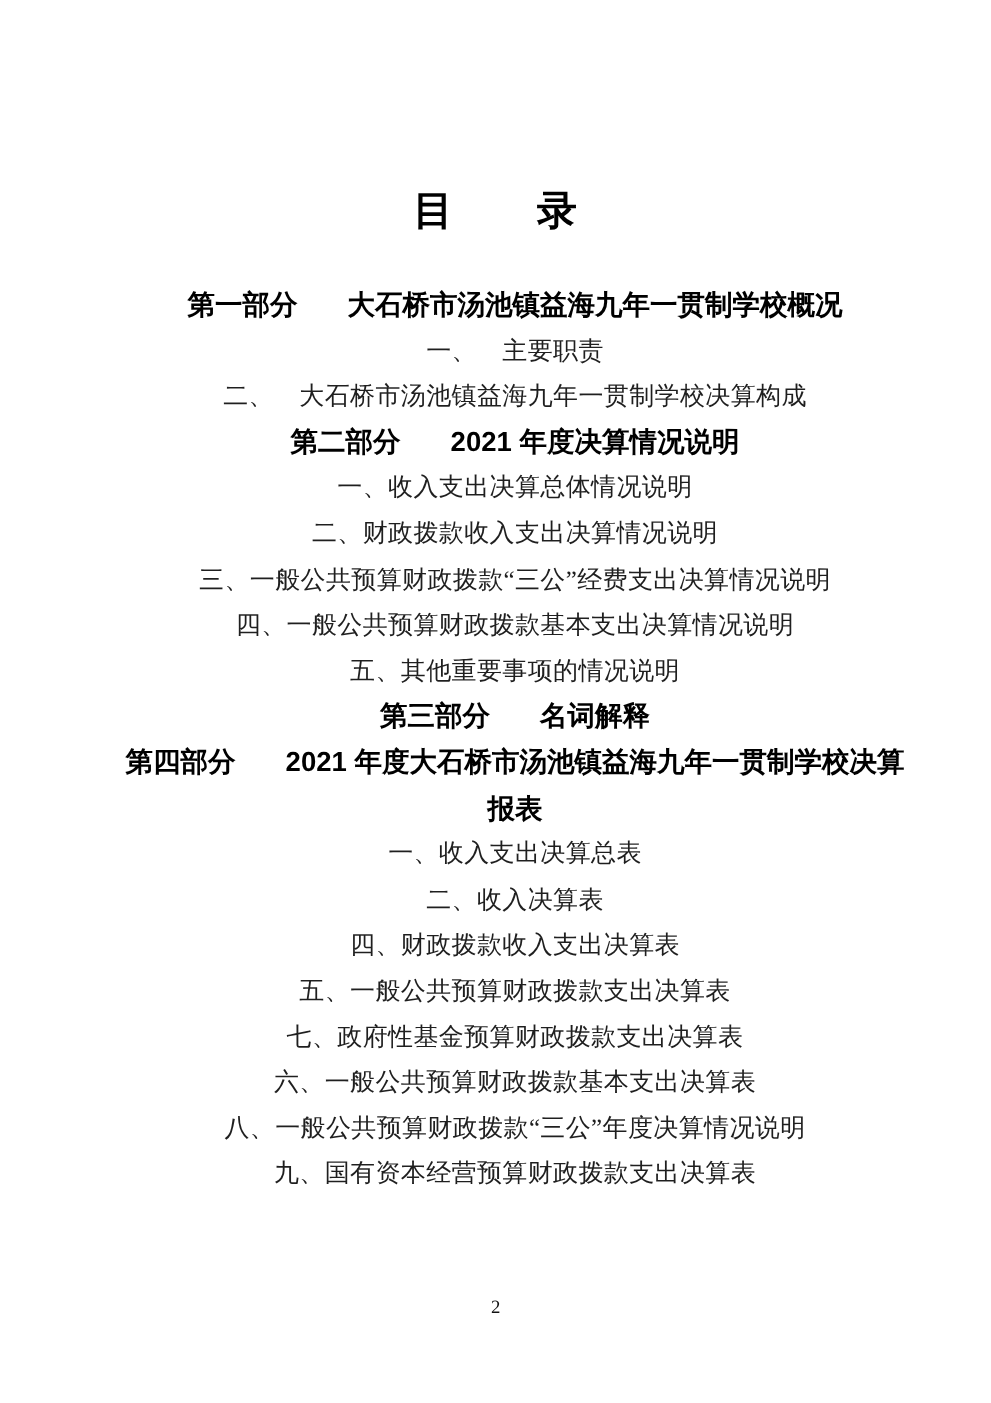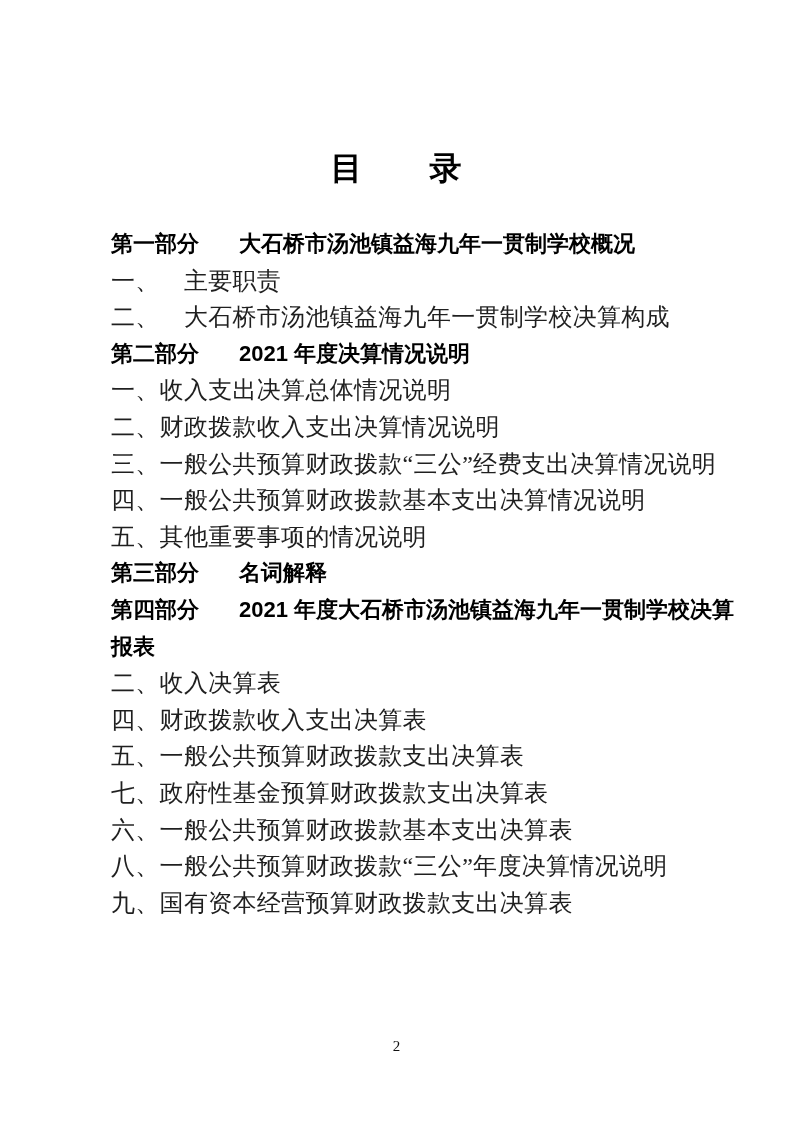--- a/index.html
+++ b/index.html
@@ -30,26 +30,27 @@
     font-size: 32px;
     line-height: 40px;
     font-weight: 700;
     color: #000;
     font-family: "Liberation Serif", serif;
     white-space: pre;
     letter-spacing: 1px;
   }
   .toc {
     position: absolute;
-    left: 111px;
+    left: 96px;
     top: 226px;
     width: 632px;
+    text-align: center;
   }
   .line {
-    font-size: 24px;
+    font-size: 20px;
     line-height: 36.6px;
     color: #1f1f1f;
     font-family: "Liberation Serif", serif;
     white-space: pre-wrap;
     letter-spacing: 0.3px;
   }
   .line.part {
     font-size: 22px;
     font-weight: 700;
     color: #000;
@@ -85,20 +86,21 @@
       <div class="line item"><span>一、　主要职责</span></div>
       <div class="line item"><span>二、　大石桥市汤池镇益海九年一贯制学校决算构成</span></div>
       <div class="line part"><span>第二部分</span><span class="part-gap"></span><span>2021 年度决算情况说明</span></div>
       <div class="line item"><span>一、收入支出决算总体情况说明</span></div>
       <div class="line item"><span>二、财政拨款收入支出决算情况说明</span></div>
       <div class="line item"><span>三、一般公共预算财政拨款“三公”经费支出决算情况说明</span></div>
       <div class="line item"><span>四、一般公共预算财政拨款基本支出决算情况说明</span></div>
       <div class="line item"><span>五、其他重要事项的情况说明</span></div>
       <div class="line part"><span>第三部分</span><span class="part-gap"></span><span>名词解释</span></div>
       <div class="line part"><span>第四部分</span><span class="part-gap"></span><span>2021 年度大石桥市汤池镇益海九年一贯制学校决算报表</span></div>
+      <div class="line item"><span>一、收入支出决算总表</span></div>
       <div class="line item"><span>二、收入决算表</span></div>
       <div class="line item"><span>四、财政拨款收入支出决算表</span></div>
       <div class="line item"><span>五、一般公共预算财政拨款支出决算表</span></div>
       <div class="line item"><span>七、政府性基金预算财政拨款支出决算表</span></div>
       <div class="line item"><span>六、一般公共预算财政拨款基本支出决算表</span></div>
       <div class="line item"><span>八、一般公共预算财政拨款“三公”年度决算情况说明</span></div>
       <div class="line item"><span>九、国有资本经营预算财政拨款支出决算表</span></div>
     </div>
 
   <div class="page-number">2</div>

